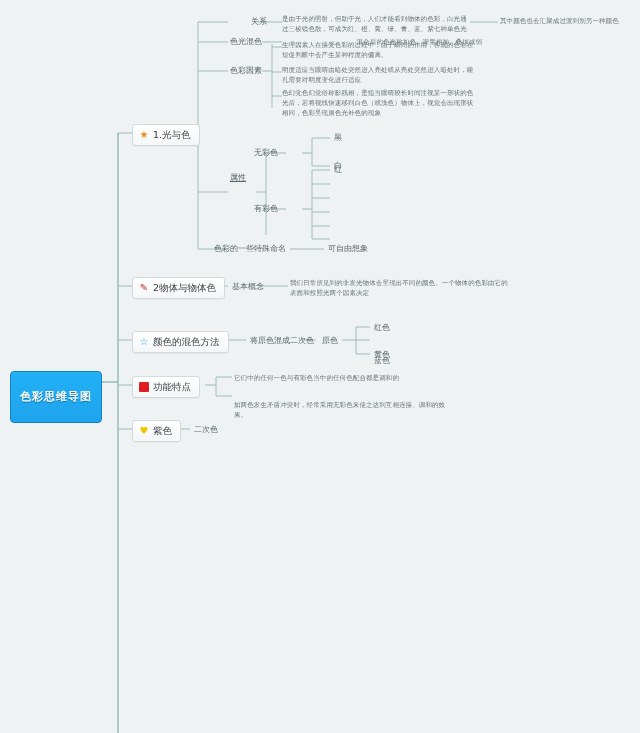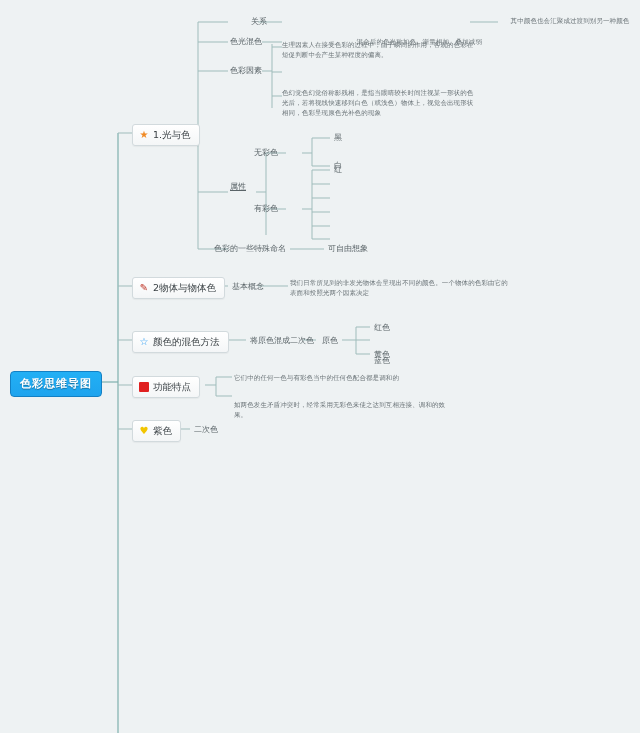--- a/index.html
+++ b/index.html
@@ -44,21 +44,21 @@
     white-space: nowrap;
     line-height: 1.25;
   }
   .root-node {
     background: linear-gradient(#22b0f5, #1ea4ee);
     border: 1px solid #1380c4;
     border-radius: 4px;
     color: #ffffff;
     font-size: 11px;
     font-weight: bold;
-    padding: 5px 9px;
+    padding: 18px 9px;
     letter-spacing: 1px;
     text-shadow: 0 1px 1px rgba(0,0,0,.35);
   }
   .topic-node {
     background: linear-gradient(#ffffff, #f4f6f7);
     border: 1px solid #d2dadd;
     border-radius: 3px;
     font-size: 9.5px;
     color: #3a4145;
     padding: 4px 8px 4px 6px;
@@ -182,30 +182,32 @@
   <div class="node root-node" style="left:10px; top:371px;">
     <span>色彩思维导图</span>
   </div>
 
   <div class="node topic-node" style="left:132px; top:124px;">
     <span class="ico ico-star">★</span>
     <span>1.光与色</span>
   </div>
 
   <div class="node sub-node" style="left:228px; top:16px;margin-left:21px;">关系</div>
-  <div class="node detail-node" style="left:500px; top:16px; width:140px;text-align:center;">其中颜色也会汇聚成过渡到别另一种颜色</div>
+  <div class="node detail-node" style="left:282px; top:14px; width:186px;">是由于光的照射，但助于光，人们才能看到物体的色彩，白光通过三棱镜色散，可成为红、橙、黄、绿、青、蓝、紫七种单色光</div>
+  <div class="node detail-node" style="left:500px; top:16px; width:140px;">其中颜色也会汇聚成过渡到别另一种颜色</div>
 
   <div class="node sub-node" style="left:228px; top:36px;">色光混色</div>
   <div class="node detail-node" style="left:282px; top:37px; width:200px;text-align:right;">混合后的色光称加色、渐量相加、叠加减弱</div>
 
   <div class="node sub-node" style="left:228px; top:65px;">色彩因素</div>
   <div class="node detail-node" style="left:282px; top:40px; width:192px;">生理因素人在接受色彩的过程中，由于瞬间的作用，客观的色彩在短促判断中会产生某种程度的偏离。</div>
+  <div class="node detail-node" style="left:282px; top:65px; width:192px;">明度适应当眼睛由暗处突然进入亮处或从亮处突然进入暗处时，瞳孔需要对明度变化进行适应</div>
   <div class="node detail-node" style="left:282px; top:88px; width:196px;">色幻觉色幻觉俗称影残相，是指当眼睛较长时间注视某一形状的色光后，若将视线快速移到白色（或浅色）物体上，视觉会出现形状相同，色彩呈现原色光补色的现象</div>
 
-  <div class="node sub-node" style="left:228px; top:181px;text-decoration:underline;">属性</div>
+  <div class="node sub-node" style="left:228px; top:172px;text-decoration:underline;">属性</div>
 
   <div class="node sub-node" style="left:252px; top:147px;">无彩色</div>
   <div class="node leaf-node" style="left:332px; top:132px;">黑</div>
   <div class="node leaf-node" style="left:332px; top:160px;">白</div>
 
   <div class="node sub-node" style="left:252px; top:203px;">有彩色</div>
   <div class="node leaf-node" style="left:332px; top:164px;">红</div>
 
   <div class="node sub-node" style="left:212px; top:243px;">色彩的一些特殊命名</div>
   <div class="node leaf-node" style="left:326px; top:243px;">可自由想象</div>

